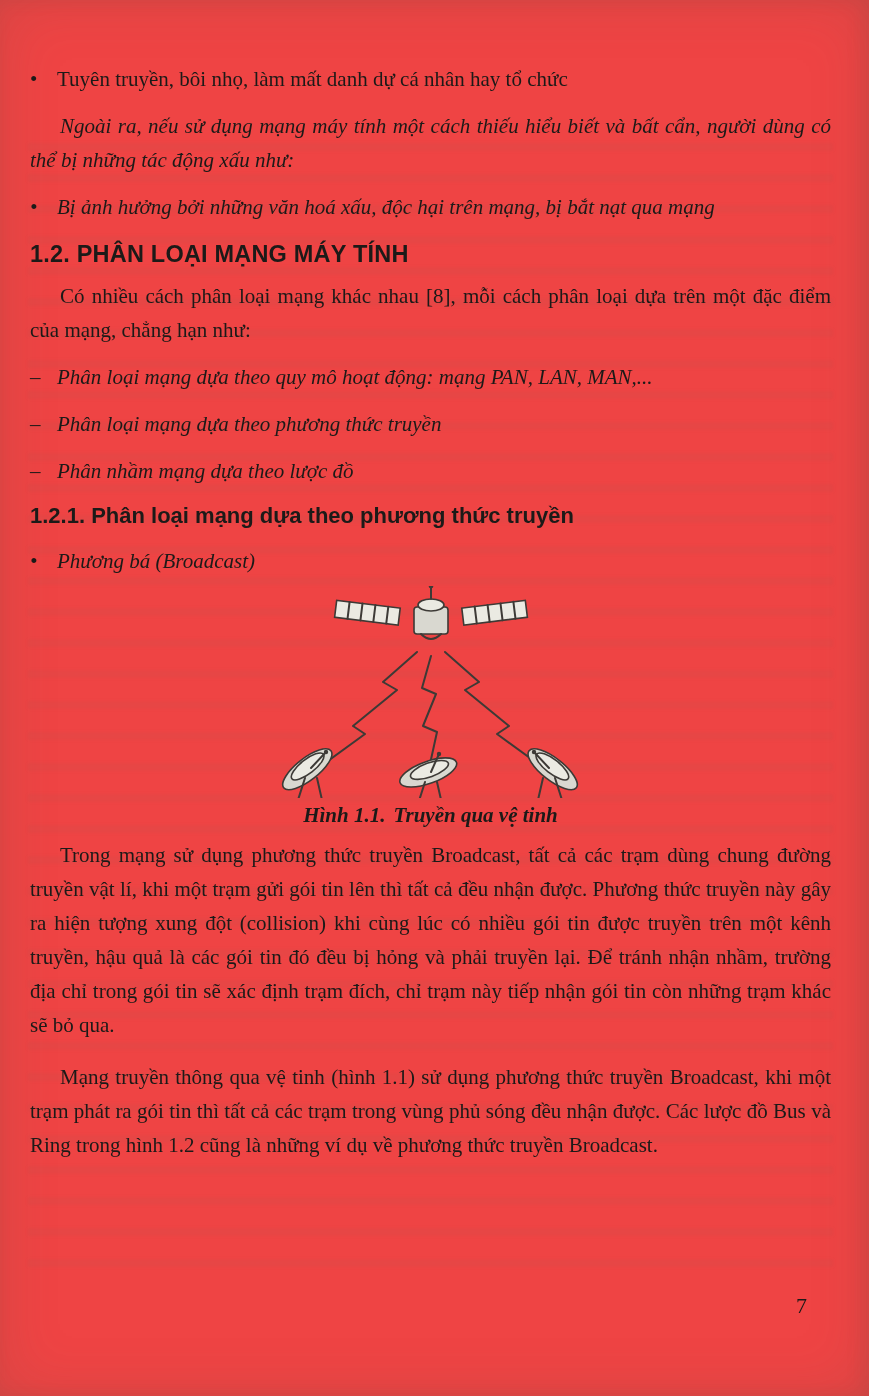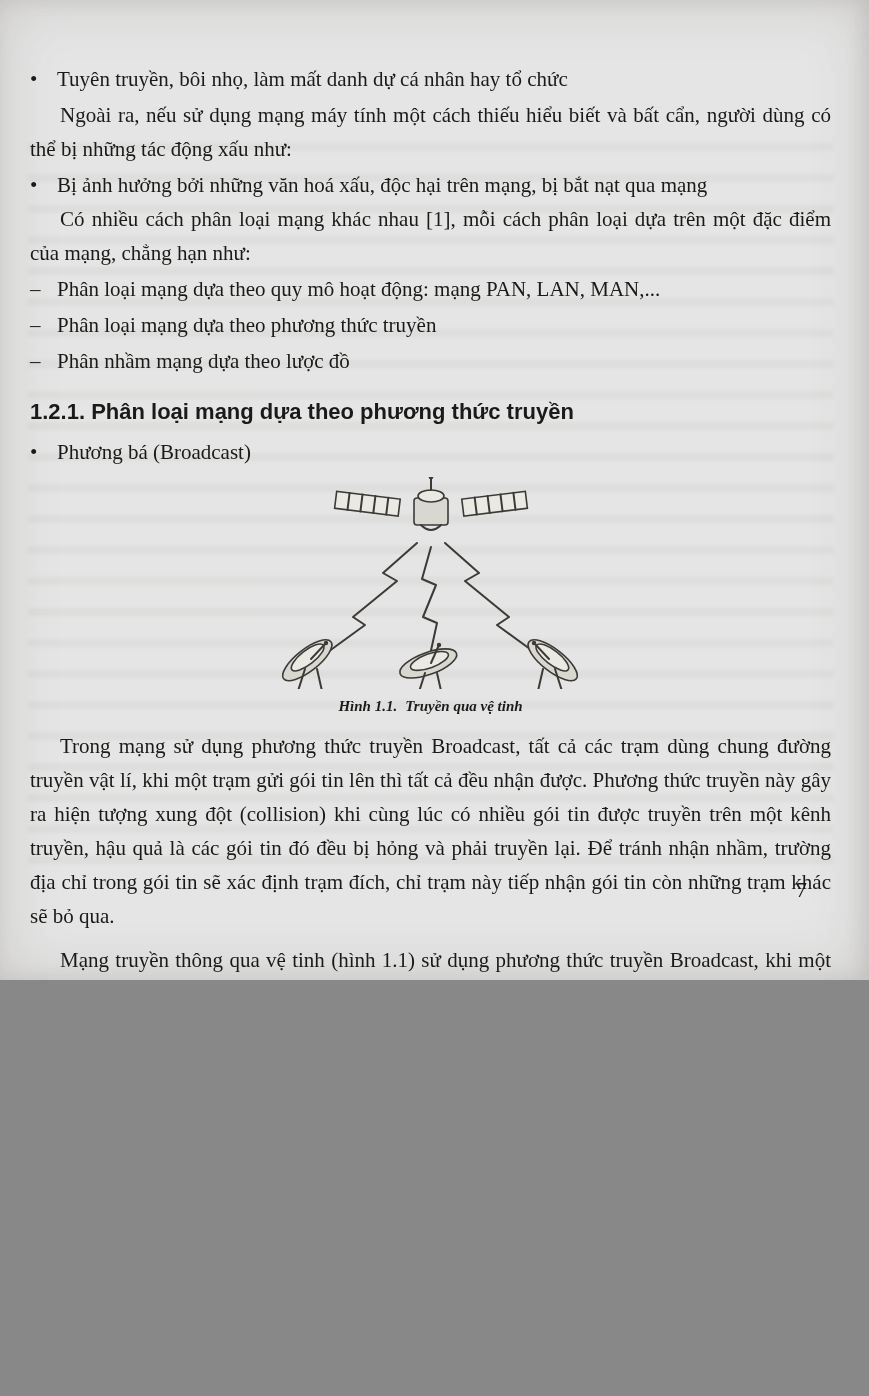--- a/index.html
+++ b/index.html
@@ -1,20 +1,20 @@
 <!DOCTYPE html>
 <html><head>
 <meta charset="utf-8">
 <style>
   html,body{margin:0;padding:0;background:#888;}
   .page{
     position:relative;
-    width:869px;height:980px;
+    width:869px;height:1396px;
     margin:0 auto;
-    background:#e5e5e5;
+    background:#ef4444;
     box-shadow:inset 0 0 60px rgba(90,85,70,.18), inset -6px 0 18px rgba(80,75,60,.12);
     overflow:hidden;
     font-family:"Liberation Serif", serif;
     color:#1c1a18;
   }
   .content{
     position:absolute;
     left:30px; right:38px; top:62px;
     text-align:justify;
     font-size:21px;
@@ -24,40 +24,40 @@
   .bleed{
     position:absolute; left:28px; right:36px; top:120px; bottom:110px;
     background:repeating-linear-gradient(180deg,
       transparent 0px, transparent 23px,
       rgba(110,105,95,.055) 23px, rgba(110,105,95,.055) 31px);
     filter:blur(1.5px);
     pointer-events:none;
   }
   p{margin:0;}
   .para{ text-indent:30px; }
-  .gap-s{margin-top:2px;}
+  .gap-s{margin-top:13px;font-style:italic;}
   .bullet .marker{ display:inline-block; width:27px; text-indent:0; }
   .bullet, .dash{ text-indent:0; }
   .dash .marker{ display:inline-block; width:27px; }
   h2.sec{
     font-family:"Liberation Sans", sans-serif;
     font-size:23.5px; font-weight:700;
     margin:14px 0 9px 0; line-height:32px;
     text-align:left; letter-spacing:.2px;
   }
   h3.sec{
     font-family:"Liberation Sans", sans-serif;
     font-size:22px; font-weight:700;
-    margin:19px 0 8px 0; line-height:30px;
+    margin:13px 0 8px 0; line-height:30px;
     text-align:left;
   }
   figure{ margin:8px 0 4px 0; text-align:center; }
   figure svg{ display:block; margin:0 auto; }
   figcaption{
-    font-size:15px; font-weight:700; font-style:italic;
+    font-size:21px; font-weight:700; font-style:italic;
     text-align:center; margin-top:2px; line-height:30px;
   }
   figcaption .cap-label{ margin-right:8px; }
   .page-number{
     position:absolute; right:62px; bottom:78px;
     font-size:22px; line-height:24px;
   }
   .ink{ stroke:#3d3a36; fill:none; stroke-width:2; stroke-linejoin:round; stroke-linecap:round; }
   .fillgray{ fill:#d9d8d0; stroke:#3d3a36; stroke-width:1.6; }
   .filllight{ fill:#ebeae2; stroke:#3d3a36; stroke-width:1.6; }
@@ -71,22 +71,23 @@
   <div class="content">
 
     <p class="bullet"><span class="marker">•</span><span>Tuyên truyền, bôi nhọ, làm mất danh dự cá nhân hay tổ chức</span></p>
 
     <p class="para gap-s">Ngoài ra, nếu sử dụng mạng máy tính một cách thiếu hiểu biết và bất cẩn, người dùng có thể bị những tác động xấu như:</p>
 
 
 
     <p class="bullet gap-s"><span class="marker">•</span><span>Bị ảnh hưởng bởi những văn hoá xấu, độc hại trên mạng, bị bắt nạt qua mạng</span></p>
 
+    <h2 class="sec">1.2. PHÂN LOẠI MẠNG MÁY TÍNH</h2>
 
-    <p class="para">Có nhiều cách phân loại mạng khác nhau [1], mỗi cách phân loại dựa trên một đặc điểm của mạng, chẳng hạn như:</p>
+    <p class="para">Có nhiều cách phân loại mạng khác nhau [8], mỗi cách phân loại dựa trên một đặc điểm của mạng, chẳng hạn như:</p>
 
     <p class="dash gap-s"><span class="marker">–</span><span>Phân loại mạng dựa theo quy mô hoạt động: mạng PAN, LAN, MAN,...</span></p>
     <p class="dash gap-s"><span class="marker">–</span><span>Phân loại mạng dựa theo phương thức truyền</span></p>
     <p class="dash gap-s"><span class="marker">–</span><span>Phân nhầm mạng dựa theo lược đồ</span></p>
 
     <h3 class="sec">1.2.1. Phân loại mạng dựa theo phương thức truyền</h3>
 
 
     <p class="bullet gap-s"><span class="marker">•</span><span>Phương bá (Broadcast)</span></p>
 
@@ -147,18 +148,18 @@
             <circle cx="-15" cy="-22" r="2.2" fill="#3d3a36"></circle>
           <path d="M-6,4 L-11,26 M6,4 L13,26" class="ink"></path>
           <rect x="-22" y="26" width="44" height="7" rx="2" class="fillgray"></rect>
         </g>
       </svg>
       <figcaption><span class="cap-label">Hình 1.1.</span><span>Truyền qua vệ tinh</span></figcaption>
     </figure>
 
     <p class="para" style="margin-top:8px;">Trong mạng sử dụng phương thức truyền Broadcast, tất cả các trạm dùng chung đường truyền vật lí, khi một trạm gửi gói tin lên thì tất cả đều nhận được. Phương thức truyền này gây ra hiện tượng xung đột (collision) khi cùng lúc có nhiều gói tin được truyền trên một kênh truyền, hậu quả là các gói tin đó đều bị hỏng và phải truyền lại. Để tránh nhận nhầm, trường địa chỉ trong gói tin sẽ xác định trạm đích, chỉ trạm này tiếp nhận gói tin còn những trạm khác sẽ bỏ qua.</p>
 
-    <p class="para" style="margin-top:10px;">Mạng truyền thông qua vệ tinh (hình 1.1) sử dụng phương thức truyền Broadcast, khi một trạm phát ra gói tin thì tất cả các trạm trong vùng phủ sóng đều nhận được. Các lược đồ Bus và Ring trong hình 1.2 cũng là những ví dụ về phương thức truyền Broadcast.</p>
+    <p class="para" style="margin-top:18px;">Mạng truyền thông qua vệ tinh (hình 1.1) sử dụng phương thức truyền Broadcast, khi một trạm phát ra gói tin thì tất cả các trạm trong vùng phủ sóng đều nhận được. Các lược đồ Bus và Ring trong hình 1.2 cũng là những ví dụ về phương thức truyền Broadcast.</p>
 
   </div>
 
   <div class="page-number">7</div>
 </div>
 
 </body></html>

